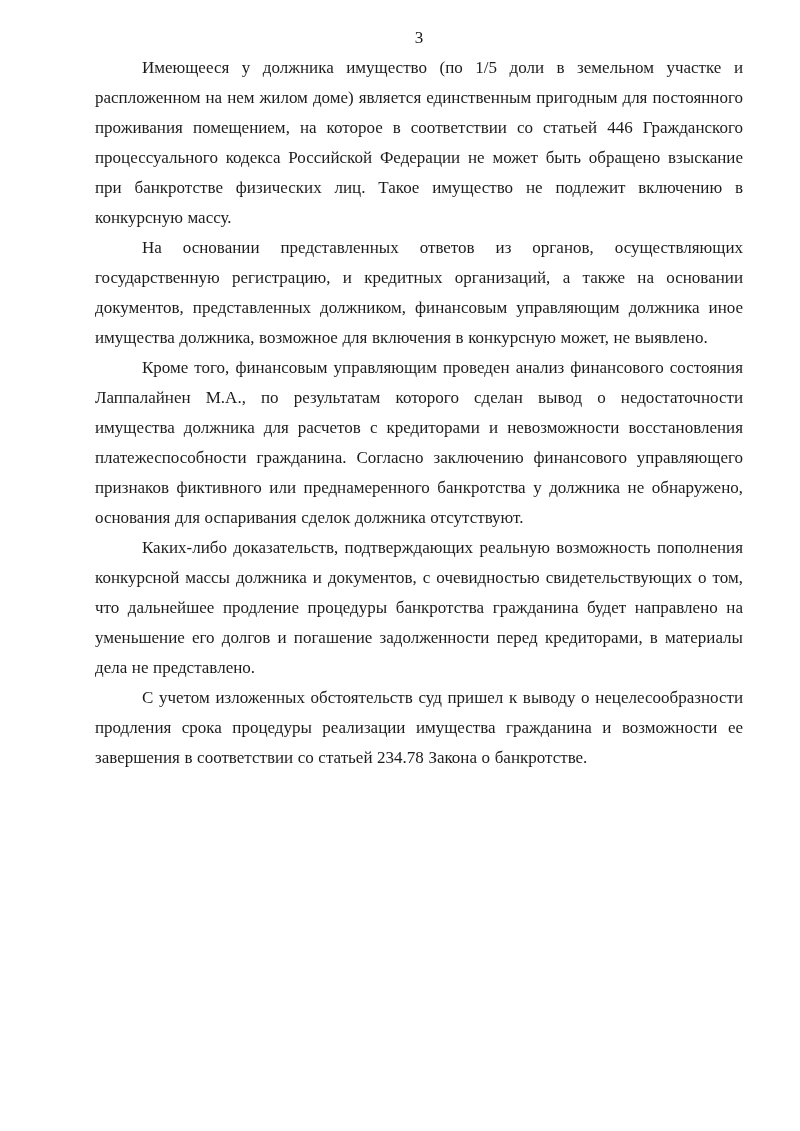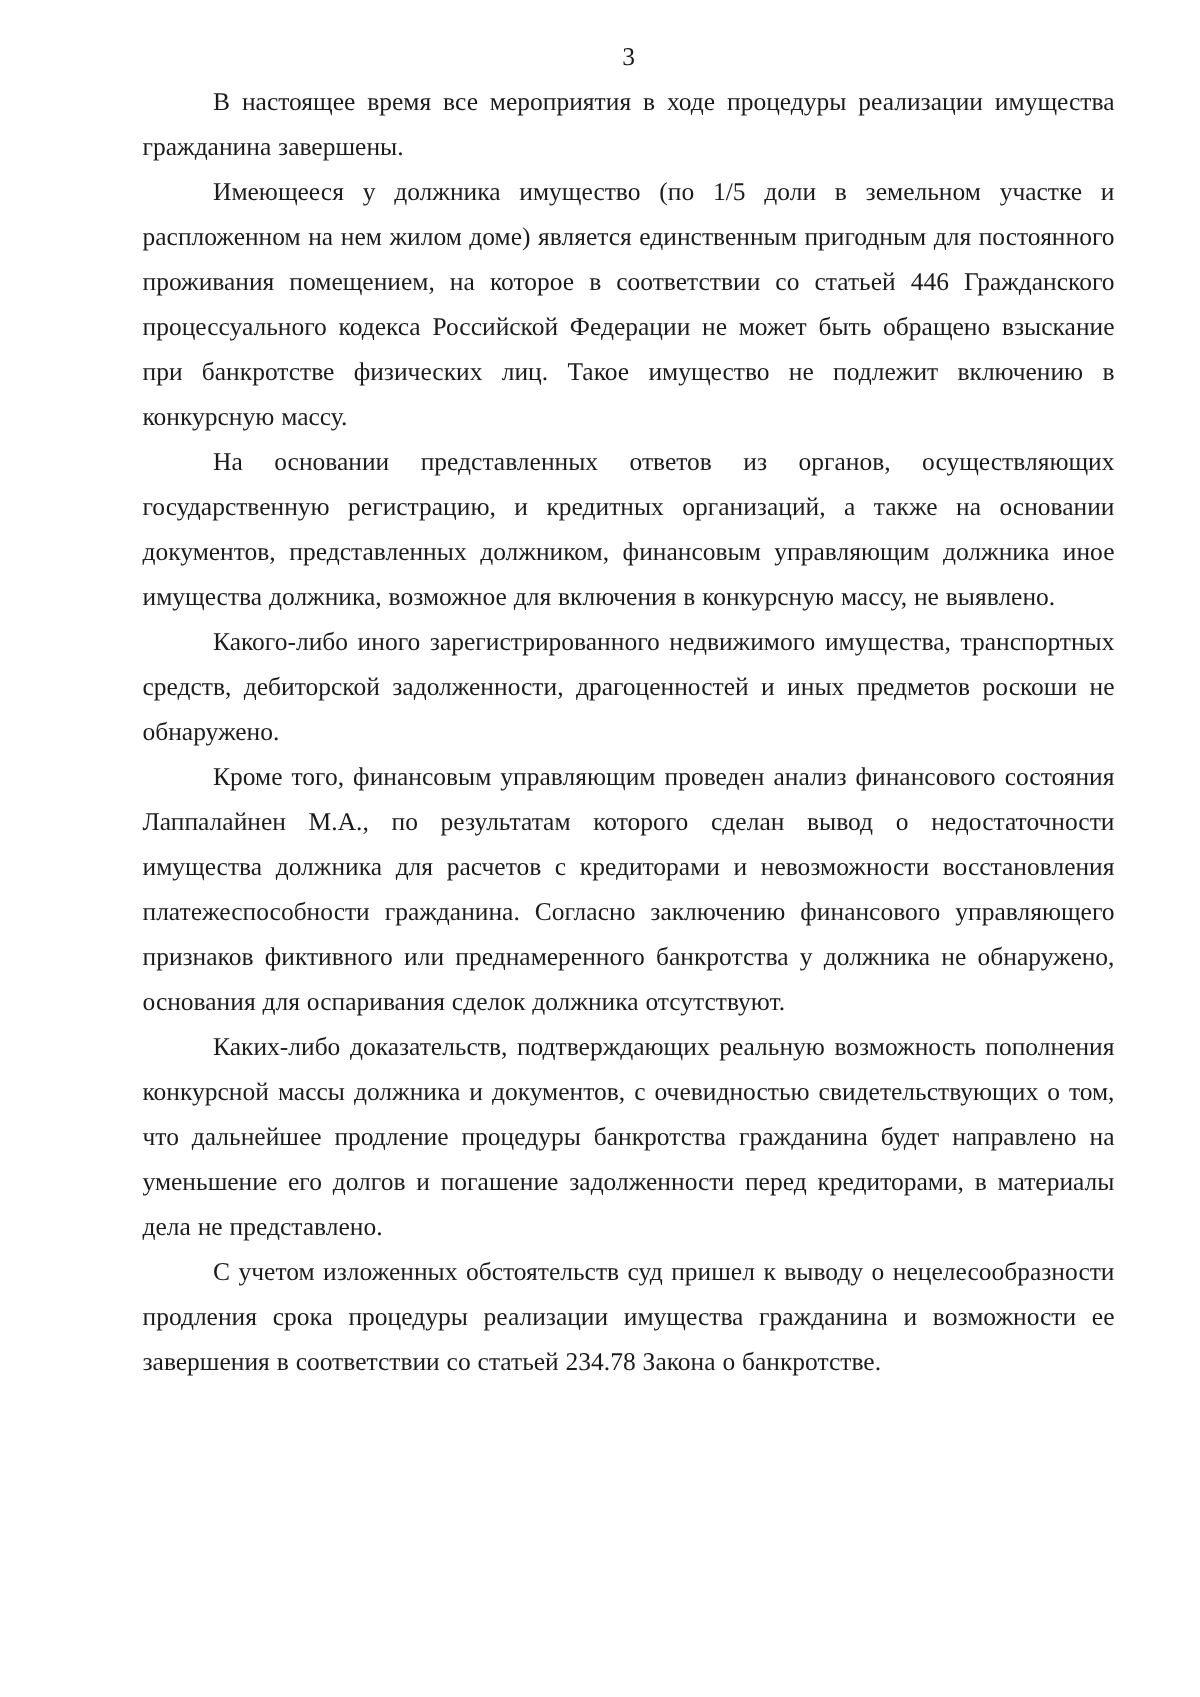--- a/index.html
+++ b/index.html
@@ -35,21 +35,19 @@
     word-spacing: 0.02em;
   }
 </style>
 </head>
 <body>
 
 <div class="page">
   <div class="page-number">3</div>
 
   <div class="doc-body">
-    <p>В настоящее время все мероприятия в ходе процедуры реализации имущества гражданина завершены.</p>
     <p>Имеющееся у должника имущество (по 1/5 доли в земельном участке и распложенном на нем жилом доме) является единственным пригодным для постоянного проживания помещением, на которое в соответствии со статьей 446 Гражданского процессуального кодекса Российской Федерации не может быть обращено взыскание при банкротстве физических лиц. Такое имущество не подлежит включению в конкурсную массу.</p>
-    <p>На основании представленных ответов из органов, осуществляющих государственную регистрацию, и кредитных организаций, а также на основании документов, представленных должником, финансовым управляющим должника иное имущества должника, возможное для включения в конкурсную массу, не выявлено.</p>
-    <p>Какого-либо иного зарегистрированного недвижимого имущества, транспортных средств, дебиторской задолженности, драгоценностей и иных предметов роскоши не обнаружено.</p>
+    <p>На основании представленных ответов из органов, осуществляющих государственную регистрацию, и кредитных организаций, а также на основании документов, представленных должником, финансовым управляющим должника иное имущества должника, возможное для включения в конкурсную может, не выявлено.</p>
     <p>Кроме того, финансовым управляющим проведен анализ финансового состояния Лаппалайнен М.А., по результатам которого сделан вывод о недостаточности имущества должника для расчетов с кредиторами и невозможности восстановления платежеспособности гражданина. Согласно заключению финансового управляющего признаков фиктивного или преднамеренного банкротства у должника не обнаружено, основания для оспаривания сделок должника отсутствуют.</p>
     <p>Каких-либо доказательств, подтверждающих реальную возможность пополнения конкурсной массы должника и документов, с очевидностью свидетельствующих о том, что дальнейшее продление процедуры банкротства гражданина будет направлено на уменьшение его долгов и погашение задолженности перед кредиторами, в материалы дела не представлено.</p>
     <p>С учетом изложенных обстоятельств суд пришел к выводу о нецелесообразности продления срока процедуры реализации имущества гражданина и возможности ее завершения в соответствии со статьей 234.78 Закона о банкротстве.</p>
   </div>
 </div>
 
 </body></html>

